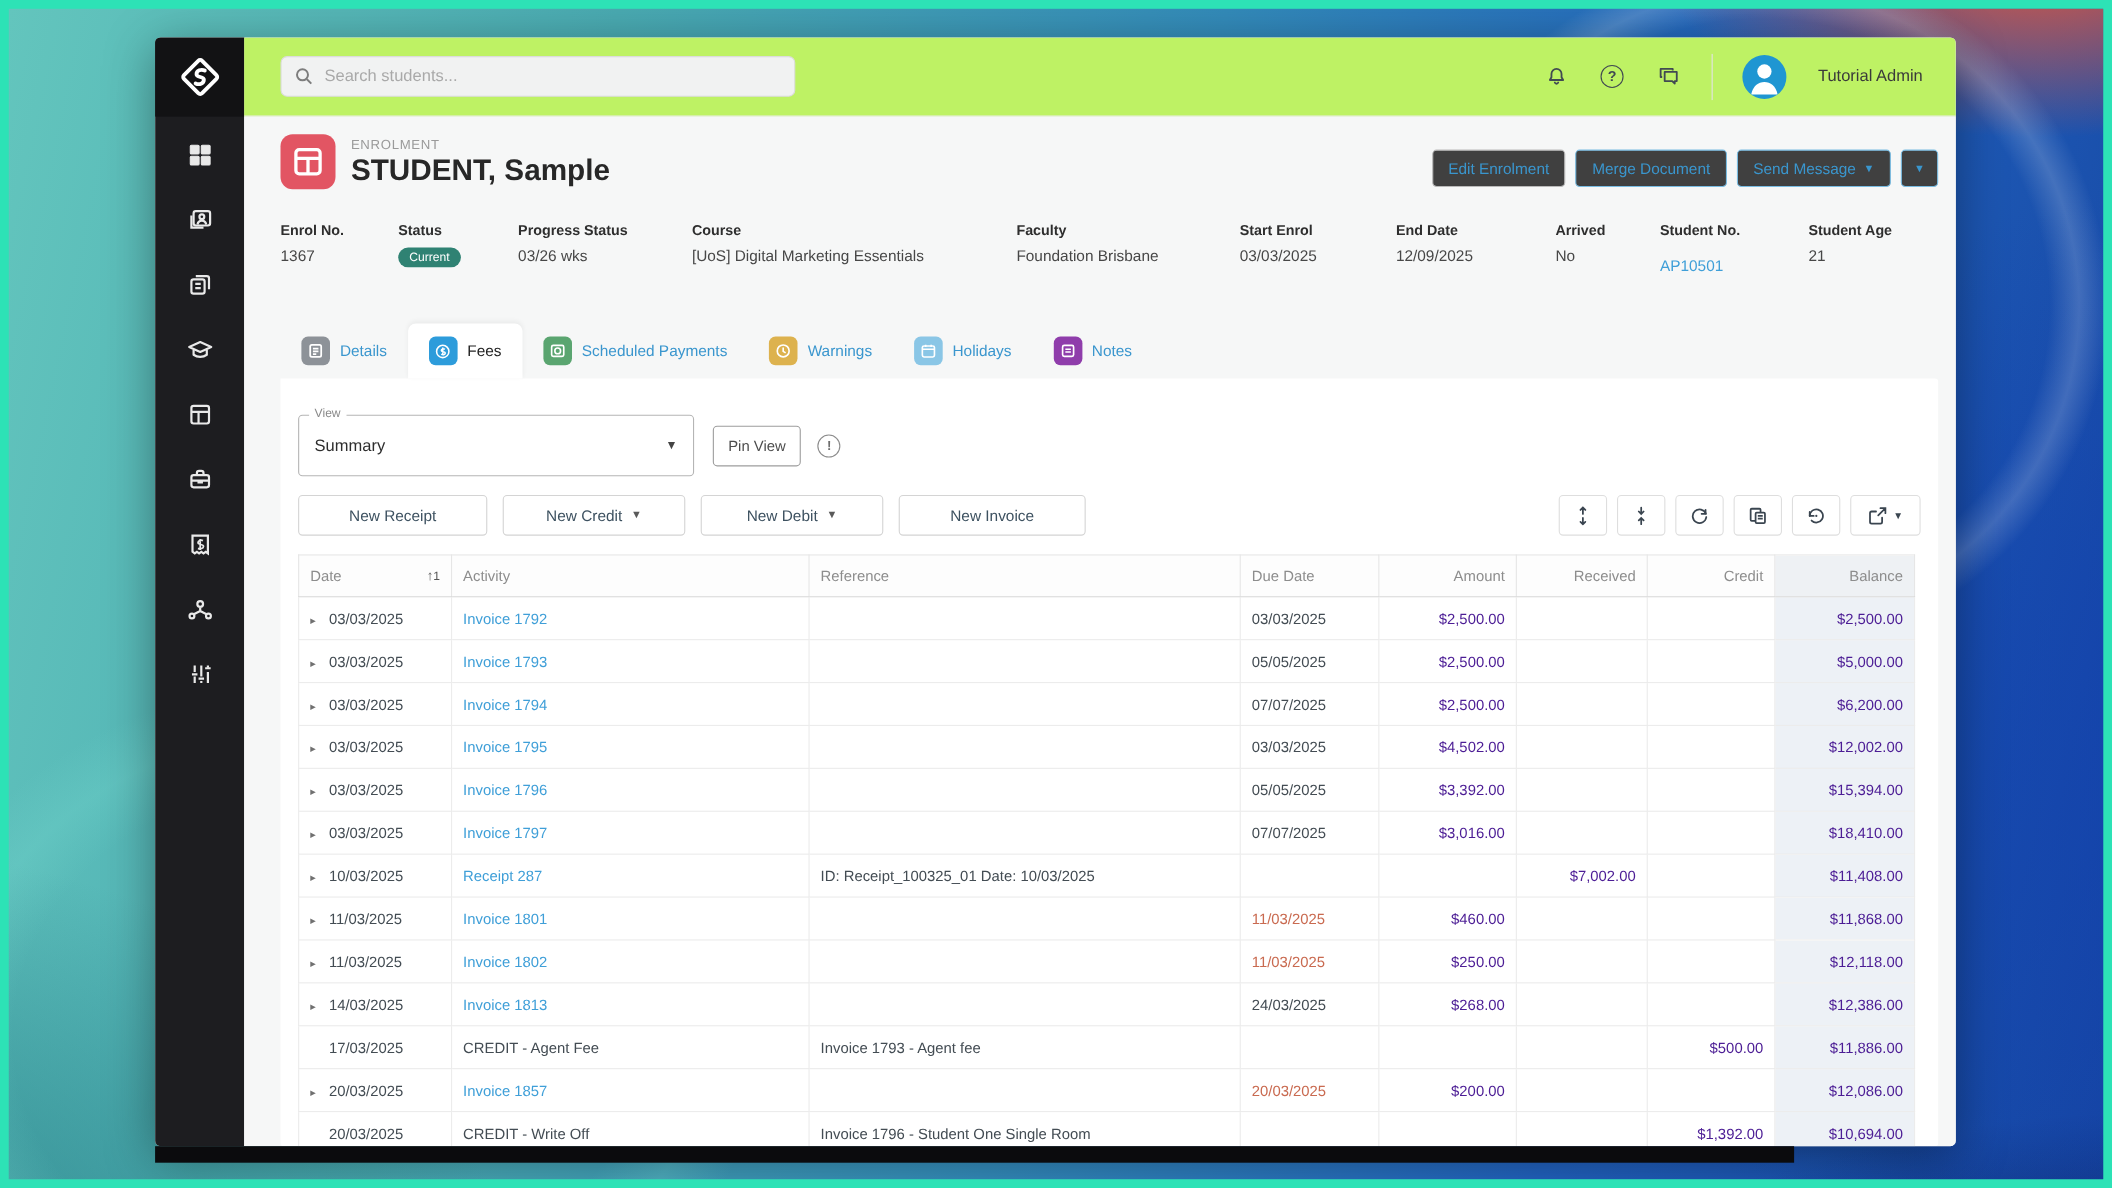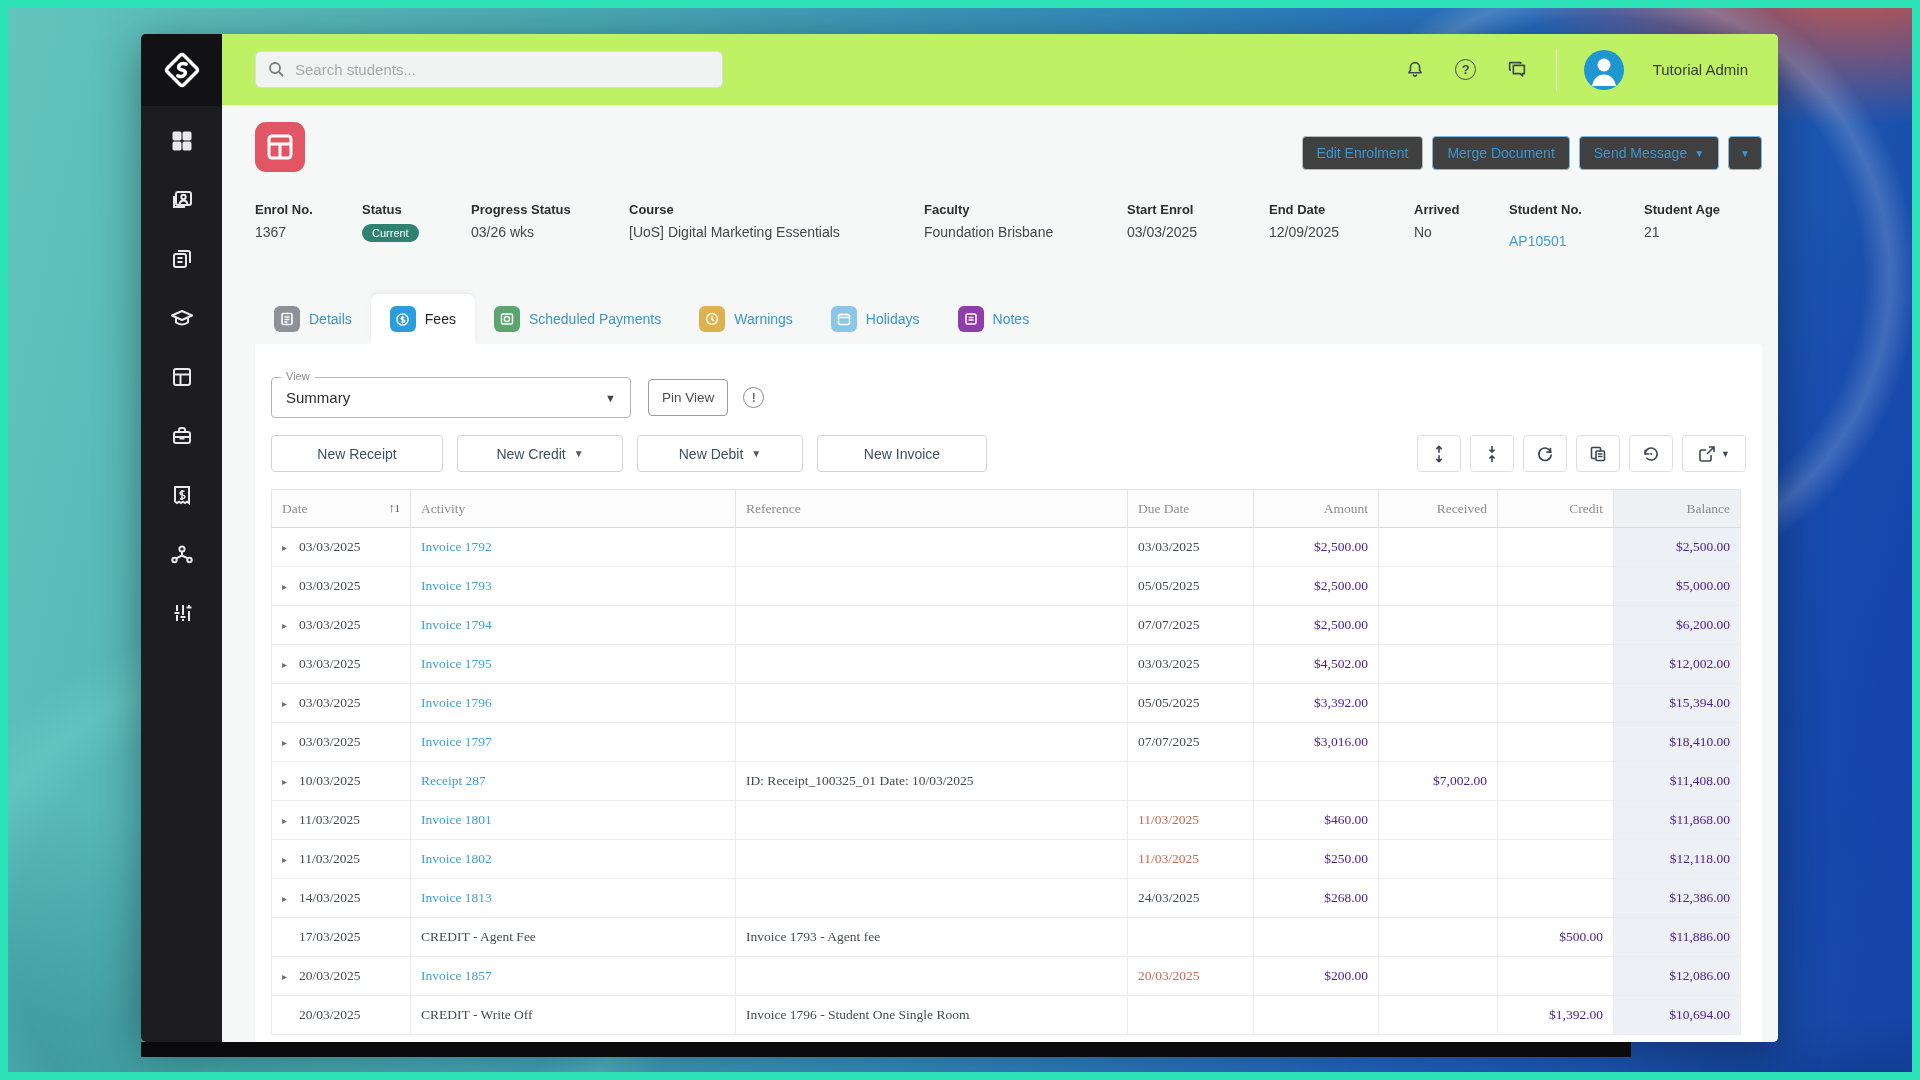--- a/index.html
+++ b/index.html
@@ -79,21 +79,21 @@
   
   .tabs { height:50px; margin-left:33px; display:flex; align-items:stretch; }
   .tab { display:flex; align-items:center; gap:9px; padding:0 19px; font-size:14px; color:#3a96ce; cursor:pointer; }
   .tab.active { background:#fff; border-radius:7px 7px 0 0; color:#222; box-shadow:0 -2px 5px rgba(0,0,0,.05); }
   .tab-ic { width:26px; height:26px; border-radius:6px; display:flex; align-items:center; justify-content:center; flex:0 0 auto; }
 
   
   .panel { background:#fff; margin:0 16px 0 33px; height:698px; padding:16px; border-radius:0 3px 3px 3px; }
 
   .view-row { display:flex; align-items:center; margin-top:17px; }
-  .view-select { position:relative; width:360px; height:41px; border:1px solid #b5b5b5; border-radius:4px;
+  .view-select { position:relative; width:360px; height:56px; border:1px solid #b5b5b5; border-radius:4px;
     display:flex; align-items:center; padding:0 14px; cursor:pointer; }
   .view-select .flabel { position:absolute; top:-8px; left:9px; background:#fff; padding:0 5px; font-size:11px; color:#8a8a8a; }
   .view-select .vvalue { font-size:15px; color:#2e2e2e; }
   .view-select .chev { margin-left:auto; color:#444; font-size:11px; }
   .pin-btn { margin-left:17px; height:37px; padding:0 13px; border:1px solid #9d9d9d; border-radius:4px; background:#fff;
     font-size:13.5px; color:#4d4d4d; cursor:pointer; font-family:"Liberation Sans", sans-serif; }
   .info-circle { margin-left:15px; width:21px; height:21px; border:1.6px solid #8b8b8b; border-radius:50%; color:#6d6d6d;
     font-size:12px; font-weight:bold; display:flex; align-items:center; justify-content:center; cursor:pointer; }
 
   .actions-row { display:flex; align-items:center; margin-top:17px; }
@@ -103,21 +103,21 @@
   .abtn .chev { font-size:10px; color:#5a5a5a; }
   .ab0{width:172px}.ab1{width:166px}.ab2{width:166px}.ab3{width:170px}
   .icon-toolbar { margin-left:auto; display:flex; gap:9px; }
   .itb { height:37px; width:44px; border:1px solid #dedede; border-radius:4px; background:#fff; display:flex;
     align-items:center; justify-content:center; gap:5px; cursor:pointer; }
   .itb.wide { width:64px; }
   .itb svg { stroke:#3a4550; }
   .itb .chev { font-size:9px; color:#3a4550; }
 
   
-  .fees-table { margin-top:17px; border-collapse:collapse; table-layout:fixed; width:1469px;font-family:Liberation Serif, serif; }
+  .fees-table { margin-top:17px; border-collapse:collapse; table-layout:fixed; width:1469px; }
   .fees-table th { height:38px; font-weight:normal; font-size:13.5px; color:#8d8d8d; text-align:left; padding:0 10px;
     background:#fdfdfd; border:1px solid #e6e6e6; border-bottom:1px solid #dadada; cursor:pointer; white-space:nowrap; overflow:hidden; }
   .fees-table th.num { text-align:right; }
   .fees-table th.bal { background:#eef1f4; }
   .fees-table td { height:39px; font-size:13.5px; color:#434c53; padding:0 10px; border:1px solid #ececec;
     white-space:nowrap; overflow:hidden; background:#fff; }
   .fees-table td.c-num { text-align:right; color:#4c1d95; }
   .fees-table td.c-bal { background:#edf1f6; }
   .fees-table td.link { color:#3f9fd8; cursor:pointer; }
   .fees-table td.overdue { color:#c96a50; }
@@ -248,20 +248,24 @@
 
         <div class="content">
 
           <section class="page-head">
             <div class="title-row">
               <div class="enrol-icon">
                 <svg width="30" height="30" viewBox="0 0 30 30" fill="none" stroke="#fff" stroke-width="3">
                   <rect x="4" y="4" width="22" height="22" rx="3"></rect>
                     <path d="M4 12h22M15 12v14"></path>
                 </svg>
+              </div>
+              <div class="title-texts">
+                <div class="entity-label">ENROLMENT</div>
+                <div class="page-title">STUDENT, Sample</div>
               </div>
             </div>
             <div class="head-actions">
               <button class="hbtn gray">
                   <span>Edit Enrolment</span>
                 </button>
               <button class="hbtn">
                   <span>Merge Document</span>
                 </button>
               <button class="hbtn">

